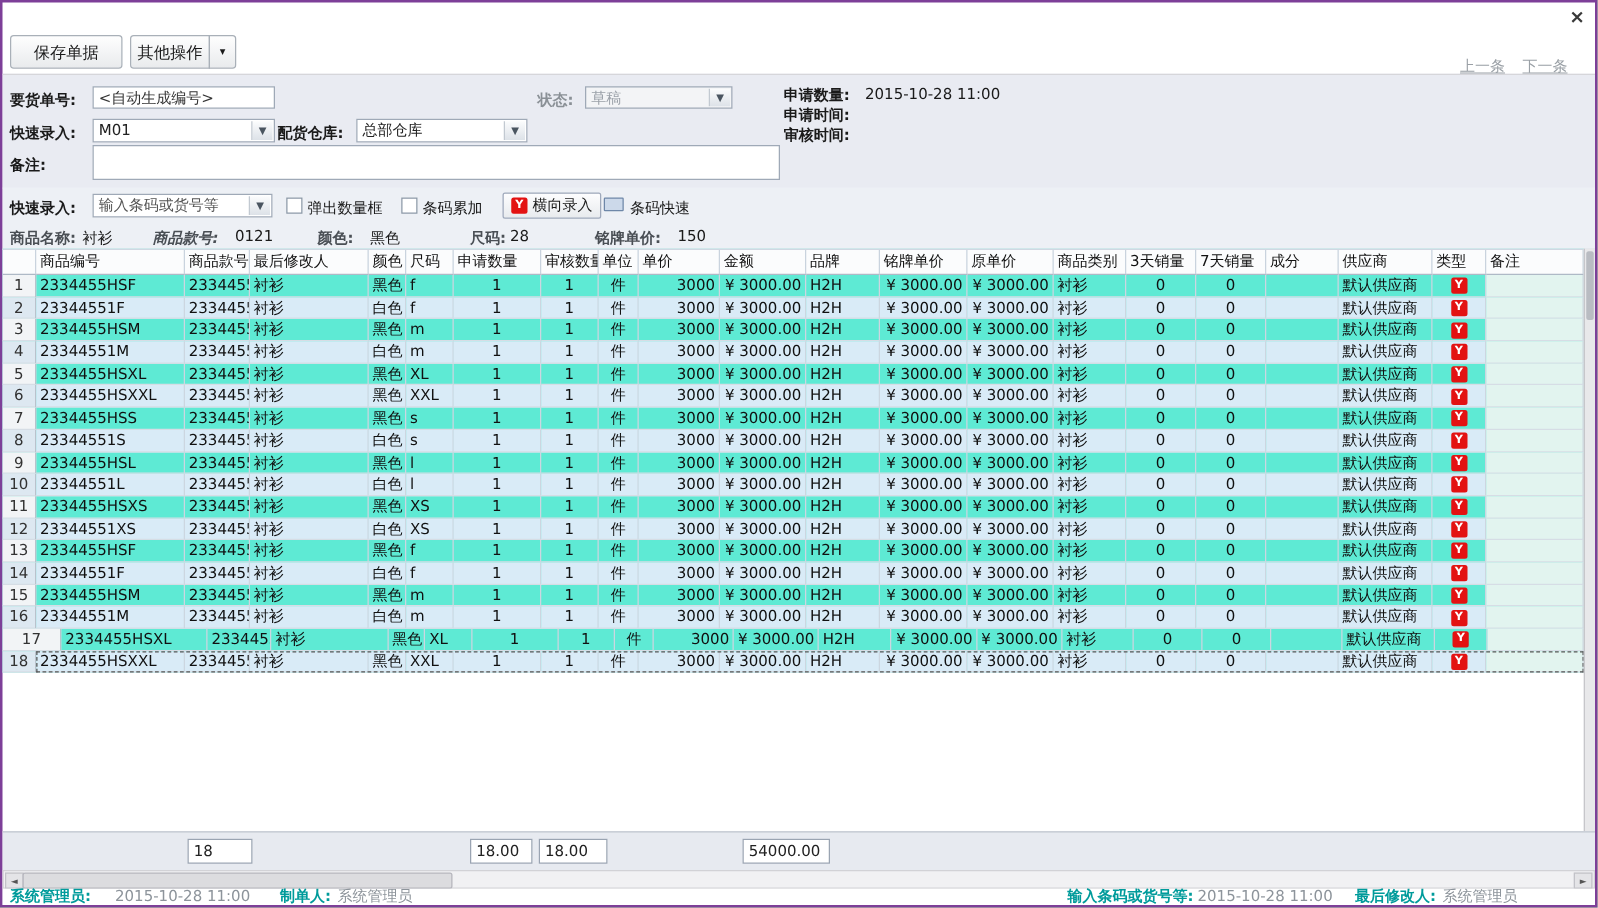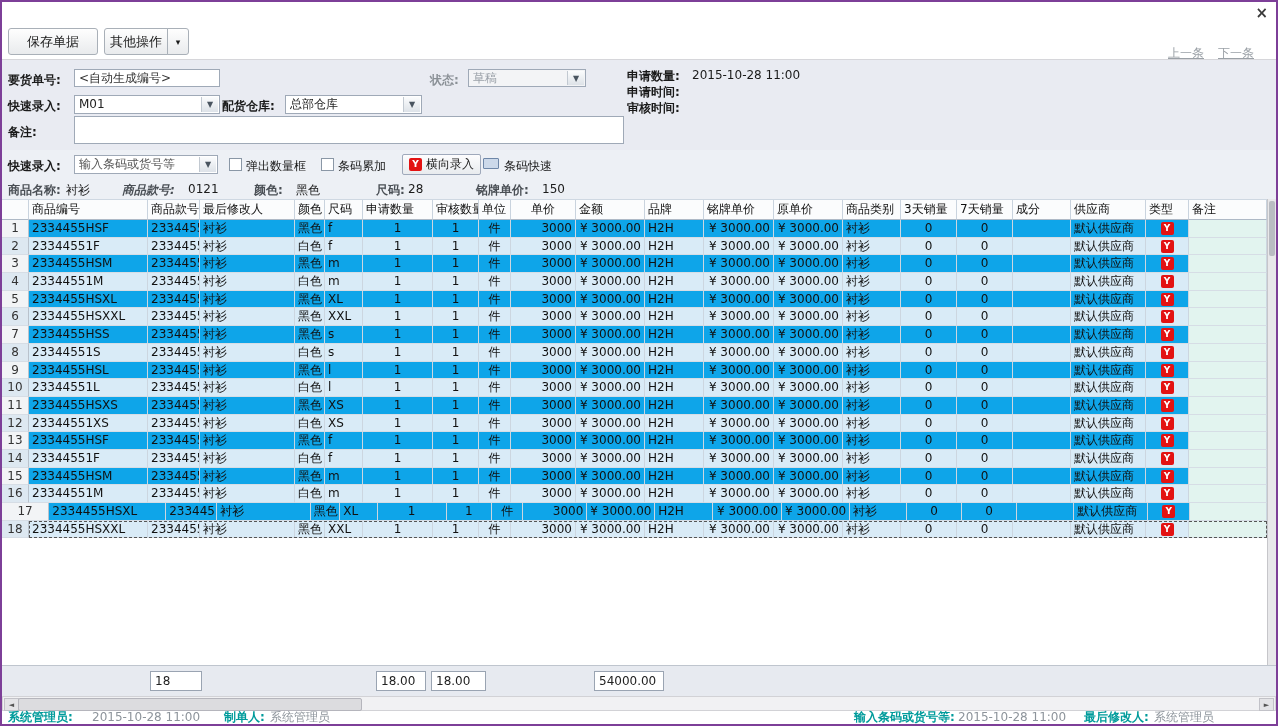--- a/index.html
+++ b/index.html
@@ -38,21 +38,21 @@
     color:#fff;font-size:9px;font-weight:bold;text-align:center;line-height:13px;flex:0 0 auto;}
   .ficon::before{content:"Y";}
   .card-icon{box-sizing:border-box;width:16px;height:11px;background:#ccd9ea;border:1px solid #6e87a8;border-radius:1px;}
 
   
   .info-band{left:0;top:178px;width:1274px;height:19px;background:#edf0f5;border-bottom:1px solid #c9d1da;}
   .info-band .il{color:#4a4f55;font-weight:bold;white-space:nowrap;}
   .info-band .iv{color:#1b1b1b;white-space:nowrap;}
 
   
-  .grid{left:0;top:197px;width:1265px;background:#0ea5e9;}
+  .grid{left:0;top:197px;width:1265px;background:#5eead4;}
   .grow{display:flex;height:17.7px;position:relative;}
   .ghead{display:flex;height:20px;background:#fbfcfd;border-top:1px solid #cfd8e2;}
   .hcell{box-sizing:border-box;border-right:1px solid #c9d3de;border-bottom:1px solid #aeb9c6;
     padding:0 3px;line-height:19px;white-space:nowrap;overflow:hidden;color:#111;}
   .cell{box-sizing:border-box;border-right:1px solid #ccd6e0;border-bottom:1px solid #d6dde5;
     padding:0 3px;line-height:17px;font-size:12px;white-space:nowrap;overflow:hidden;color:#111;}
   .grow.stripe .cell{background:#d9ebf7;}
   .cell.remark-tint{background:#e2f4ef !important;}
   .cell.numcol{color:#333;background:#f2f4f6;border-right:1px solid #b9c2cc;}
   .grow.stripe .cell.numcol{background:#dde8f1;}
@@ -155,21 +155,21 @@
       <div class="ghead">
         <div class="hcell" style="width: 27px;"></div>
         <div class="hcell" style="width: 119px;">商品编号</div>
         <div class="hcell" style="width: 52px;">商品款号</div>
         <div class="hcell" style="width: 95px;">最后修改人</div>
         <div class="hcell" style="width: 30px;">颜色</div>
         <div class="hcell" style="width: 38px;">尺码</div>
         <div class="hcell" style="width: 70px;">申请数量</div>
         <div class="hcell" style="width: 46px;">审核数量</div>
         <div class="hcell" style="width: 32px;">单位</div>
-        <div class="hcell" style="width: 65px; text-align: center;">单价</div>
+        <div class="hcell" style="width: 65px;">单价</div>
         <div class="hcell" style="width: 69px;">金额</div>
         <div class="hcell" style="width: 59px;">品牌</div>
         <div class="hcell" style="width: 70px;">铭牌单价</div>
         <div class="hcell" style="width: 69px;">原单价</div>
         <div class="hcell" style="width: 58px;">商品类别</div>
         <div class="hcell" style="width: 56px;">3天销量</div>
         <div class="hcell" style="width: 56px;">7天销量</div>
         <div class="hcell" style="width: 58px;">成分</div>
         <div class="hcell" style="width: 75px;">供应商</div>
         <div class="hcell" style="width: 43px;">类型</div>

